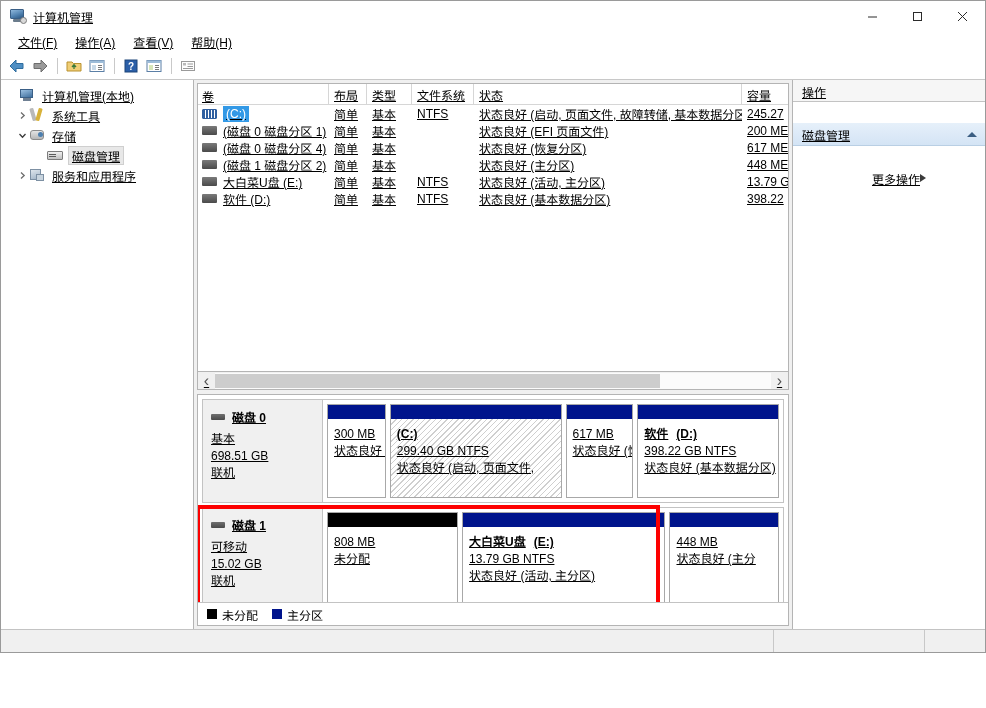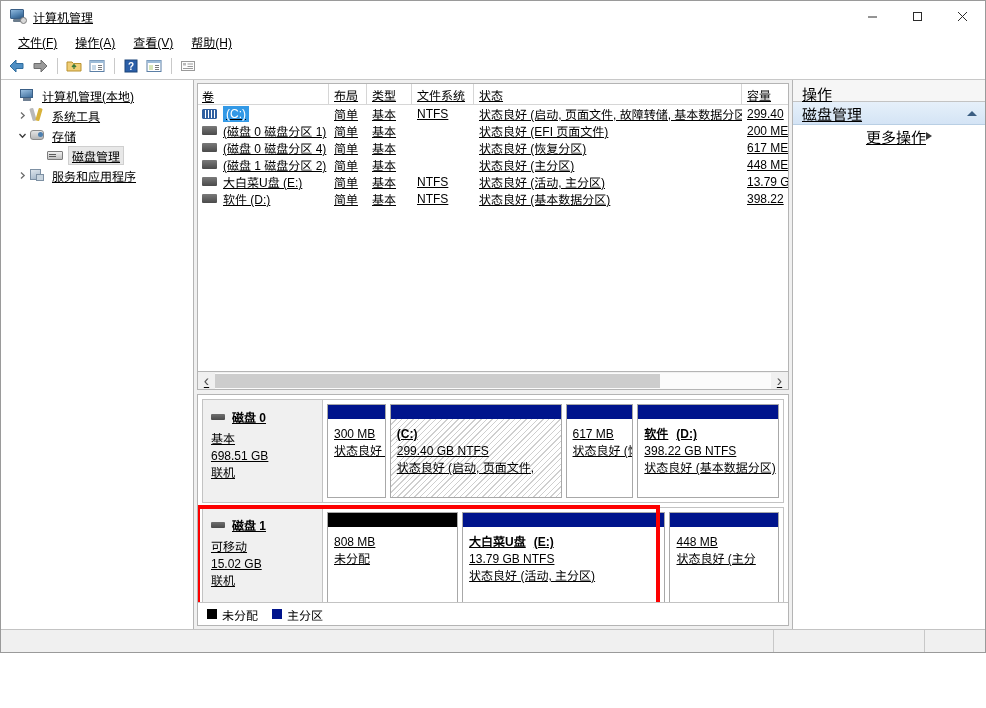--- a/index.html
+++ b/index.html
@@ -271,22 +271,23 @@
   .lg-item { display: flex; align-items: center; margin-right: 14px; }
   .lg-sw { width: 10px; height: 10px; margin-right: 5px; }
   .lg-sw.unalloc { background: #000000; }
   .lg-sw.primary { background: #00148c; }
 
   
   .act-pane {
     width: 192px; flex: 0 0 192px;
     background: #ffffff;
     display: flex; flex-direction: column;
-    font-size: 15px; color: #000;
+    font-size: 12px; color: #000;
     overflow: hidden;
+    gap: 21px;
   }
   .act-title {
     height: 22px; flex: 0 0 22px;
     padding: 3px 0 0 9px; box-sizing: border-box;
     border-bottom: 1px solid #c3c3c3;
     background: #f6f6f6;
   }
   .act-section {
     height: 22px; flex: 0 0 22px;
     background: linear-gradient(180deg,#e6f0fa,#d4e4f5);
@@ -488,21 +489,21 @@
 
           <div class="vl-row">
             <div class="td c-vol">
               <span class="vol-ico hatched"></span>
               <span class="vol-name sel">(C:)</span>
             </div>
             <div class="td c-lay">简单</div>
             <div class="td c-typ">基本</div>
             <div class="td c-fs">NTFS</div>
             <div class="td c-stat">状态良好 (启动, 页面文件, 故障转储, 基本数据分区)</div>
-            <div class="td c-cap">299.40</div>
+            <div class="td c-cap">245.27</div>
           </div>
 
           <div class="vl-row">
             <div class="td c-vol">
               <span class="vol-ico"></span>
               <span class="vol-name">(磁盘 0 磁盘分区 1)</span>
             </div>
             <div class="td c-lay">简单</div>
             <div class="td c-typ">基本</div>
             <div class="td c-fs"></div>

